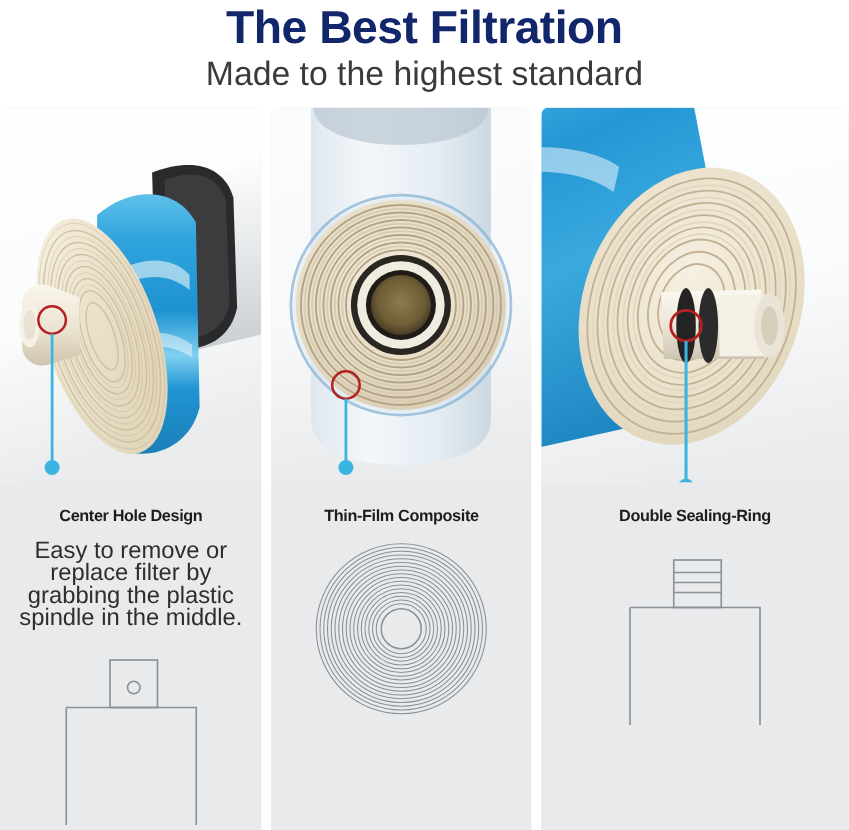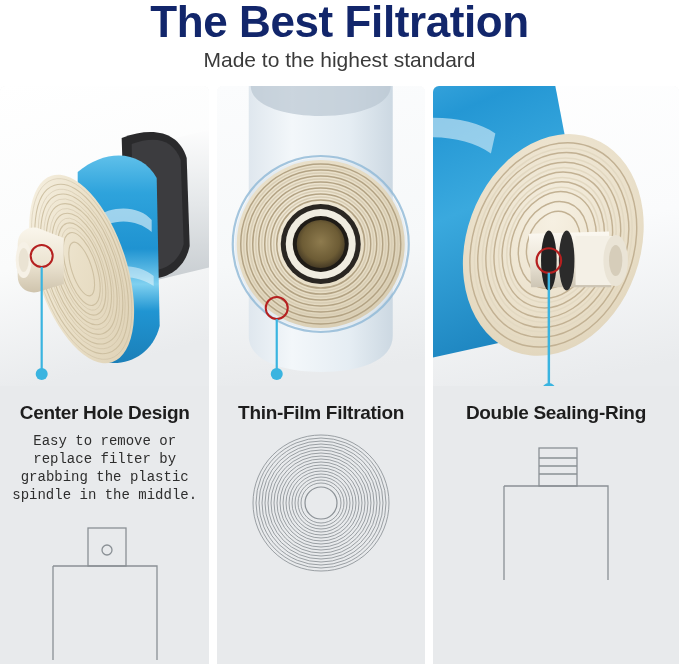--- a/index.html
+++ b/index.html
@@ -28,31 +28,31 @@
     top: 0;
     left: 0;
     width: 679px;
     height: 86px;
     text-align: center;
     background: #ffffff;
   }
   .title {
     margin: 0;
     padding-top: 2px;
-    font-size: 44px;
+    font-size: 37px;
     line-height: 40px;
     font-weight: bold;
     letter-spacing: -0.4px;
     color: #12266b;
     font-family: "Liberation Sans", sans-serif;
   }
   .subtitle {
     margin: 0;
     padding-top: 5px;
-    font-size: 21px;
+    font-size: 27px;
     line-height: 25px;
     font-weight: normal;
     color: #3a3a3a;
     font-family: "Liberation Sans", sans-serif;
   }
 
   
   .columns {
     position: absolute;
     top: 86px;
@@ -91,35 +91,35 @@
   
   .textblock {
     width: 100%;
     background: #e8eaec;
     text-align: center;
     flex: 0 0 auto;
     padding-top: 16px;
   }
   .feature-title {
     margin: 0;
-    font-size: 19px;
+    font-size: 13px;
     line-height: 22px;
     font-weight: bold;
     color: #1d1d1d;
     letter-spacing: -0.3px;
     font-family: "Liberation Sans", sans-serif;
   }
   .feature-desc {
     margin: 0;
     padding: 8px 10px 0 10px;
-    font-size: 14px;
+    font-size: 19px;
     line-height: 18px;
     font-weight: normal;
     color: #2e2e2e;
-    font-family: Liberation Mono, monospace;
+    font-family: Liberation Sans, sans-serif;
   }
 
   
   .diagram {
     width: 100%;
     flex: 1 1 auto;
     background: #e8eaec;
     position: relative;
     overflow: hidden;
   }
@@ -306,21 +306,21 @@
           <circle cx="110" cy="158" r="24" fill="url(#hole2)"></circle>
 
           <circle cx="66" cy="222" r="11" fill="none" stroke="#b52020" stroke-width="2"></circle>
 
           <line x1="66" y1="233" x2="66" y2="283" stroke="#3ab4e0" stroke-width="2.2"></line>
           <circle cx="66" cy="288" r="6" fill="#3ab4e0"></circle>
         </svg>
       </div>
 
       <div class="textblock">
-        <h2 class="feature-title">Thin-Film Filtration</h2>
+        <h2 class="feature-title">Thin-Film Composite</h2>
       </div>
 
       <div class="diagram">
         <svg width="160" height="150" viewBox="0 0 160 150">
           <g fill="none" stroke="#8a9095" stroke-width="0.85">
             <circle cx="80" cy="73" r="68"></circle>
               <circle cx="80" cy="73" r="65"></circle>
             <circle cx="80" cy="73" r="62"></circle>
               <circle cx="80" cy="73" r="59"></circle>
             <circle cx="80" cy="73" r="56"></circle>

